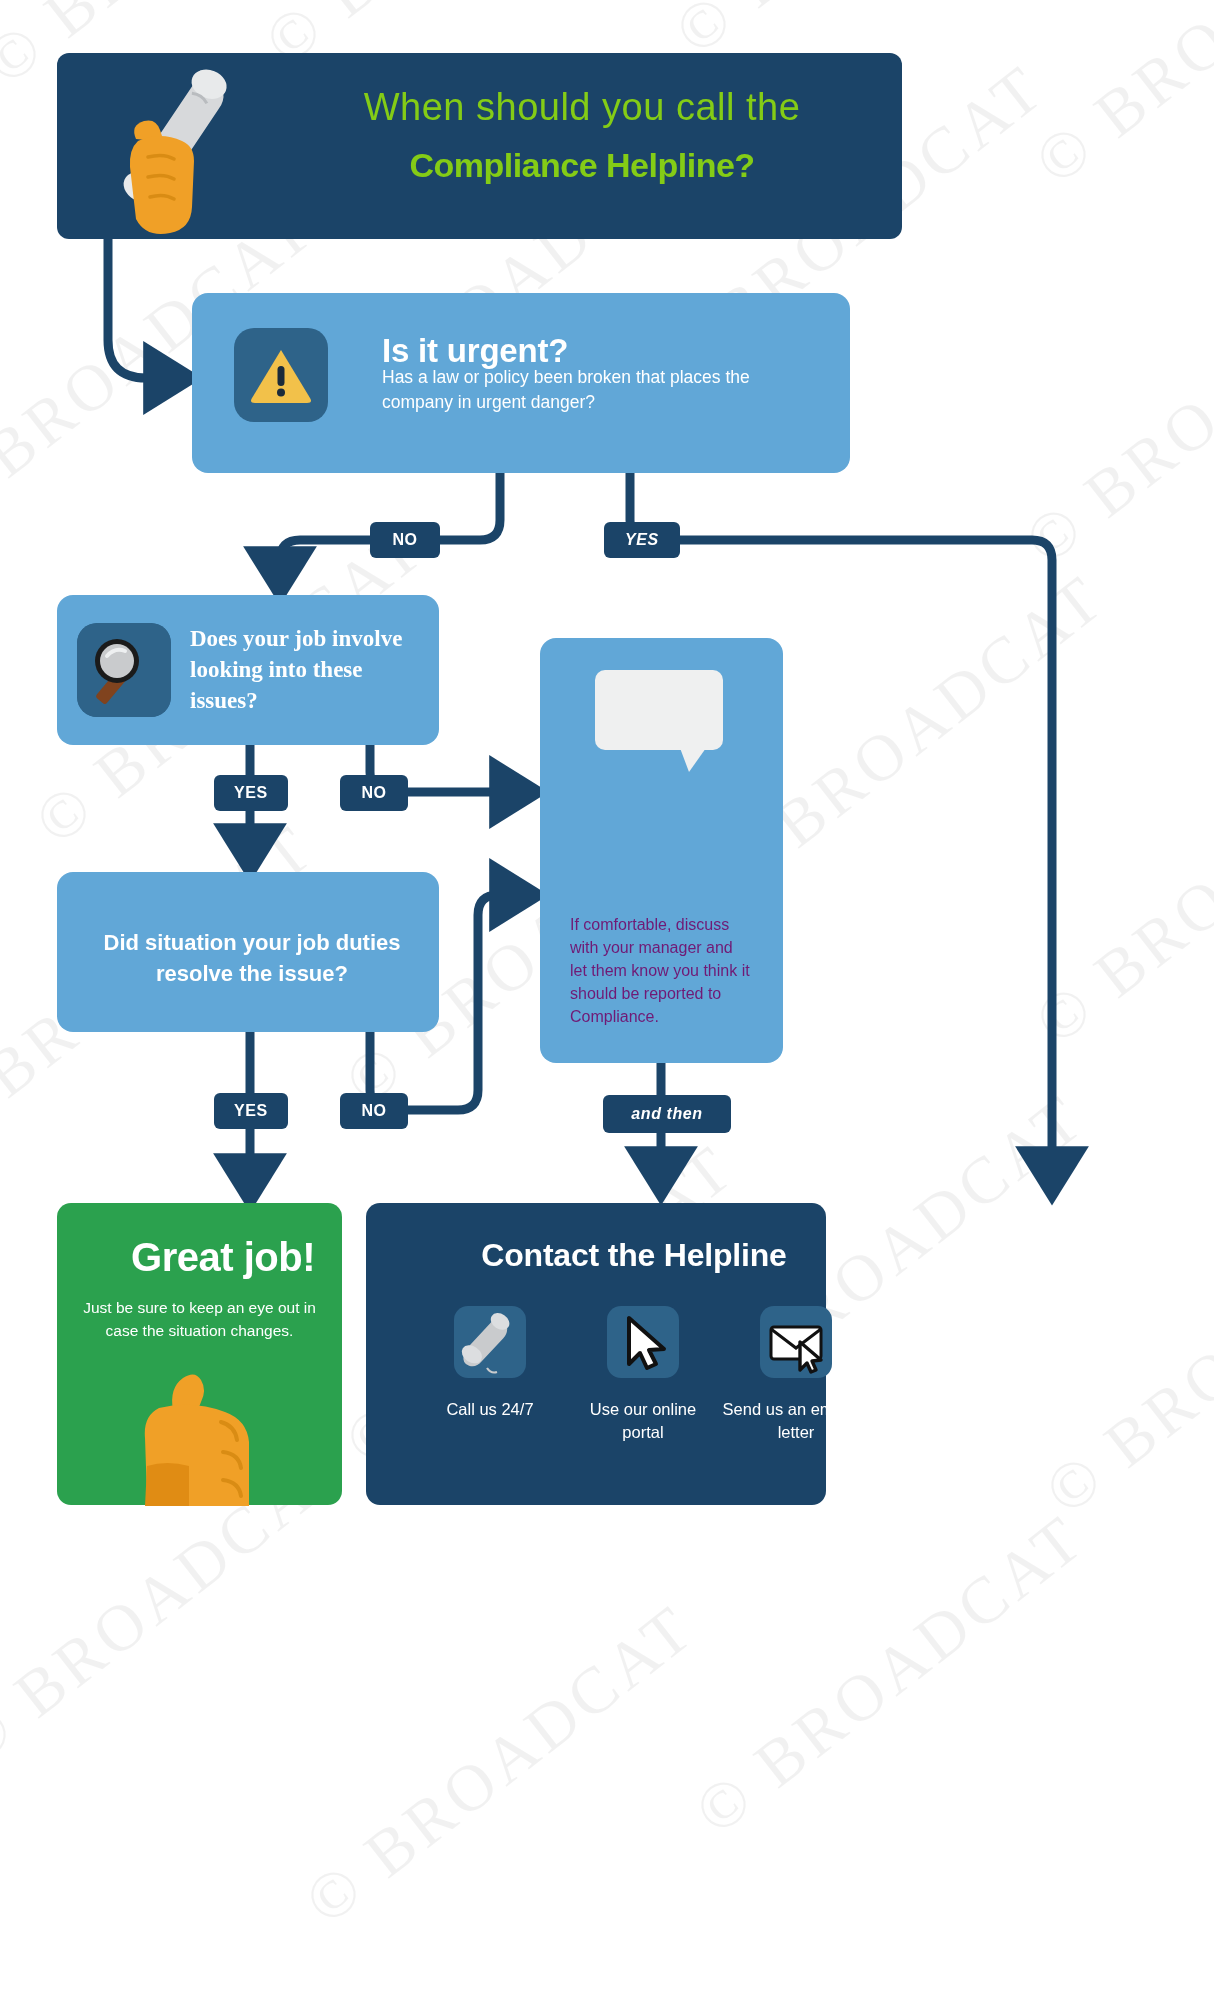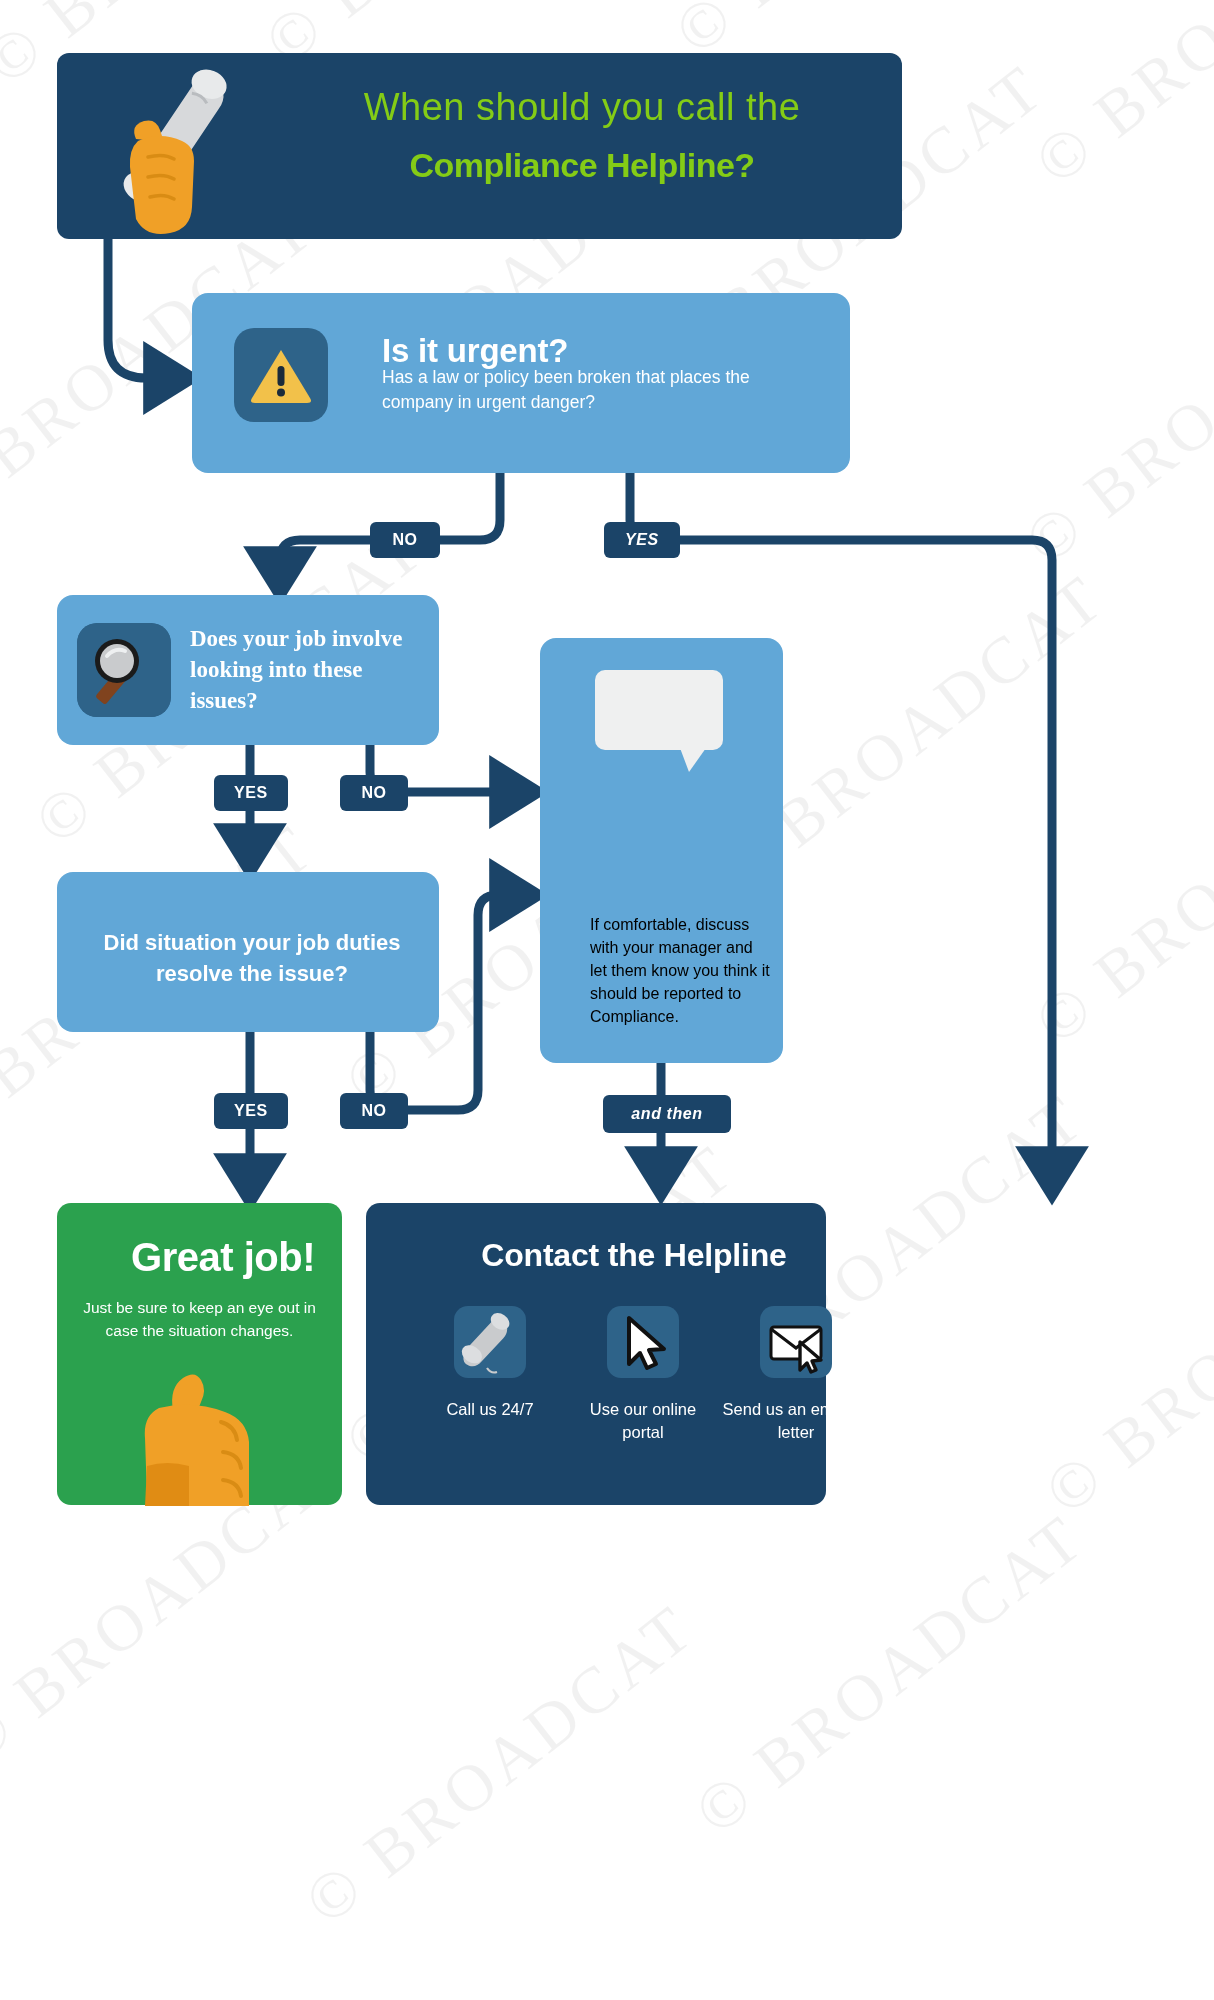--- a/index.html
+++ b/index.html
@@ -105,21 +105,21 @@
     border-left: 9px solid transparent;
     border-right: 17px solid transparent;
     border-top: 24px solid #eff0f0;
   }
   #manager-title {
     position: absolute; left: 30px; top: 155px; width: 190px;
     font-size: 23px; font-weight: 700; color: #ffffff; line-height: 31px;
   }
   #manager-body {
     position: absolute; left: 30px; top: 275px; width: 180px;
-    font-size: 16px; font-weight: 400; color: #000000; line-height: 23px; margin-left: 20px;
+    font-size: 16px; font-weight: 400; color: #701a75; line-height: 23px;
   }
 
   
   #great-box { left: 57px; top: 1203px; width: 285px; height: 302px; border-radius: 14px; }
   #great-title {
     position: absolute; left: 0; top: 32px; width: 258px;
     font-size: 40px; font-weight: 700; color: #ffffff; text-align: right;
     letter-spacing: -0.5px;
   }
   #great-sub {

